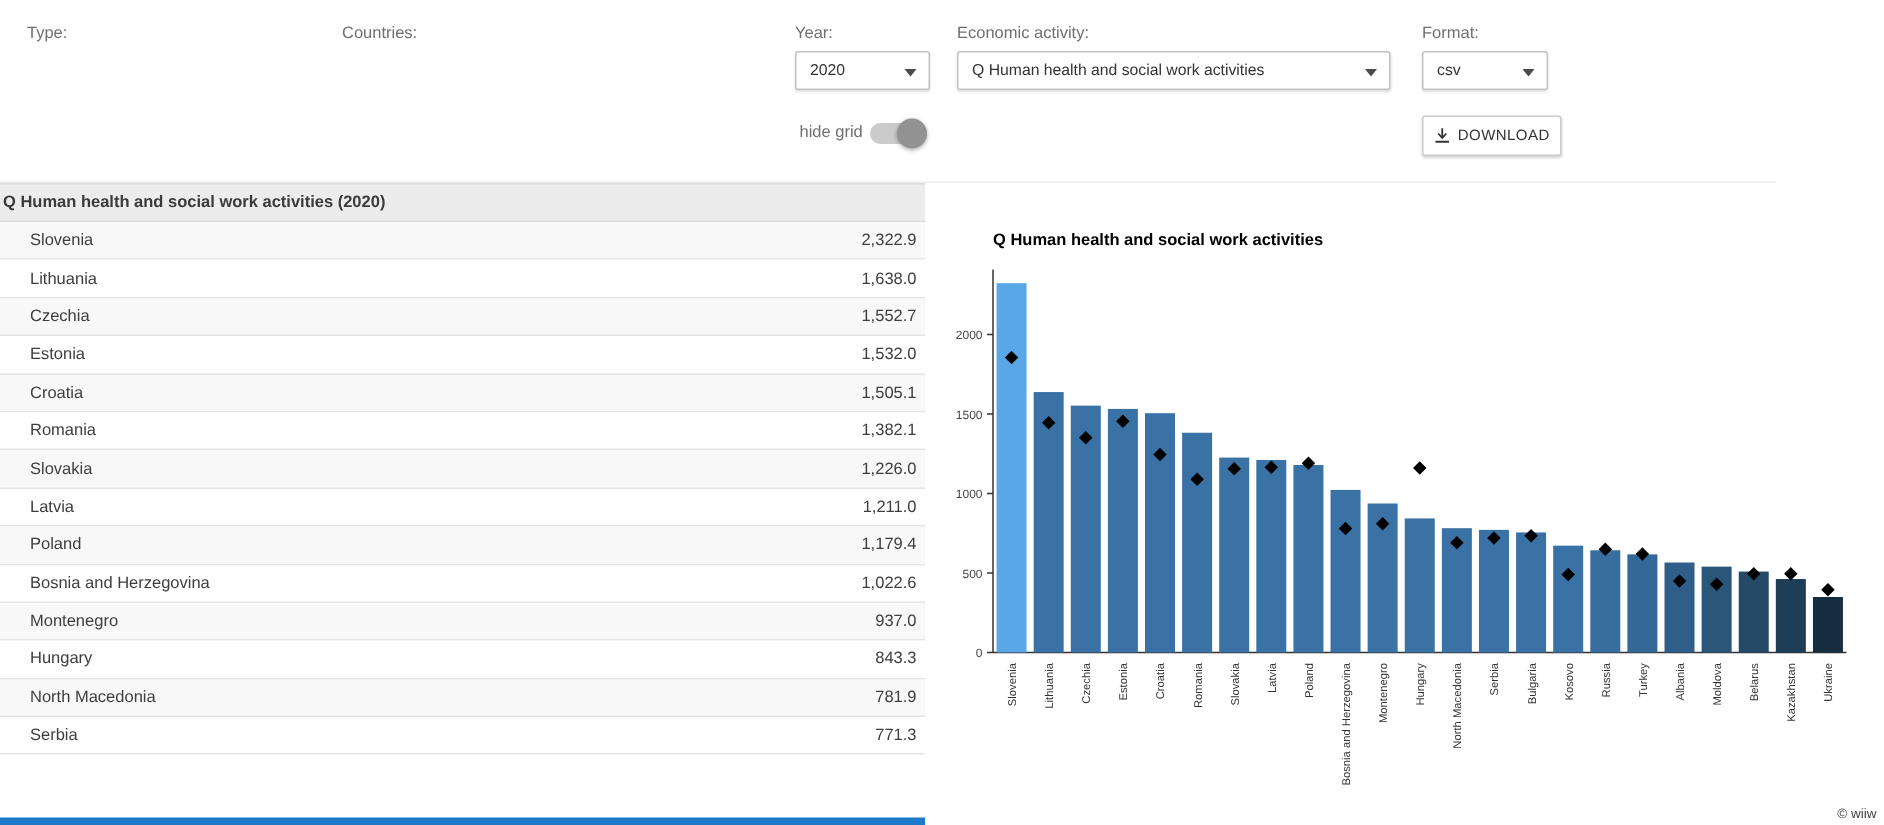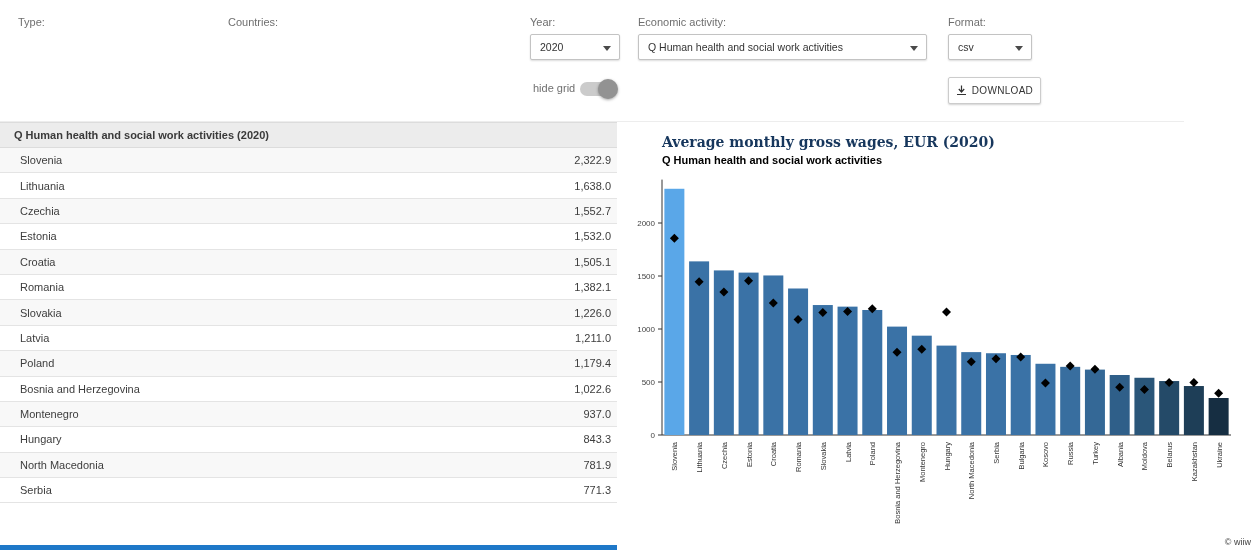--- a/index.html
+++ b/index.html
@@ -37,21 +37,21 @@
     letter-spacing:.3px;cursor:pointer}
 
   
   .main{position:absolute;top:122px;left:0;width:1256px;height:428px}
 
   
   .table-panel{position:absolute;left:0;top:0;width:617px;height:428px;background:#fff;overflow:hidden}
   .eur-row{height:38px;display:flex;align-items:flex-end;justify-content:flex-end;
     padding:0 6px 8px 0;font-size:11px;font-weight:bold;color:#333}
   .section-row{height:26px;background:#ececec;border-top:1px solid #dcdcdc;border-bottom:1px solid #dcdcdc;
-    display:flex;align-items:center;padding-left:14px;font-size:11px;font-weight:bold;color:#3a3a3a}
+    display:flex;align-items:center;padding-left:2px;font-size:11px;font-weight:bold;color:#3a3a3a}
   .t-row{height:25.4px;display:flex;align-items:center;border-bottom:1px solid #e4e4e4;
     font-size:11px;color:#3d3d3d;background:#fff}
   .t-row:nth-child(odd){background:#f8f8f8}
   .t-country{padding-left:20px}
   .t-value{margin-left:auto;padding-right:6px}
   .table-footer-bar{position:absolute;left:0;bottom:0;width:617px;height:5px;background:#1e78c8}
 
   
   .chart-panel{position:absolute;left:617px;top:0;width:639px;height:428px;background:#fff}
   .chart-title{position:absolute;left:45px;top:12px;font-family:"DejaVu Serif",serif;
@@ -162,21 +162,20 @@
           </div>
           <div class="t-row">
             <span class="t-country">Serbia</span>
             <span class="t-value">771.3</span>
           </div>
         </div>
       <div class="table-footer-bar" style="background: rgb(30, 120, 200);"></div>
     </section>
 
     <section class="chart-panel">
-      <div class="chart-title" style="color: rgb(23, 55, 93);">Average monthly gross wages, EUR (2020)</div>
       <div class="chart-subtitle">Q Human health and social work activities</div>
       <svg id="chart-svg" width="628" height="372">
           <line x1="37" x2="37" y1="9.599999999999994" y2="265" stroke="#333333" stroke-width="1"></line>
           <line x1="37" x2="606" y1="265" y2="265" stroke="#333333" stroke-width="1"></line>
           <line x1="33" x2="37" y1="265" y2="265" stroke="#333333" stroke-width="1"></line>
           <text x="30" y="268" text-anchor="end" font-size="8" fill="#444">0</text>
           <line x1="33" x2="37" y1="212" y2="212" stroke="#333333" stroke-width="1"></line>
           <text x="30" y="215" text-anchor="end" font-size="8" fill="#444">500</text>
           <line x1="33" x2="37" y1="159" y2="159" stroke="#333333" stroke-width="1"></line>
           <text x="30" y="162" text-anchor="end" font-size="8" fill="#444">1000</text>

